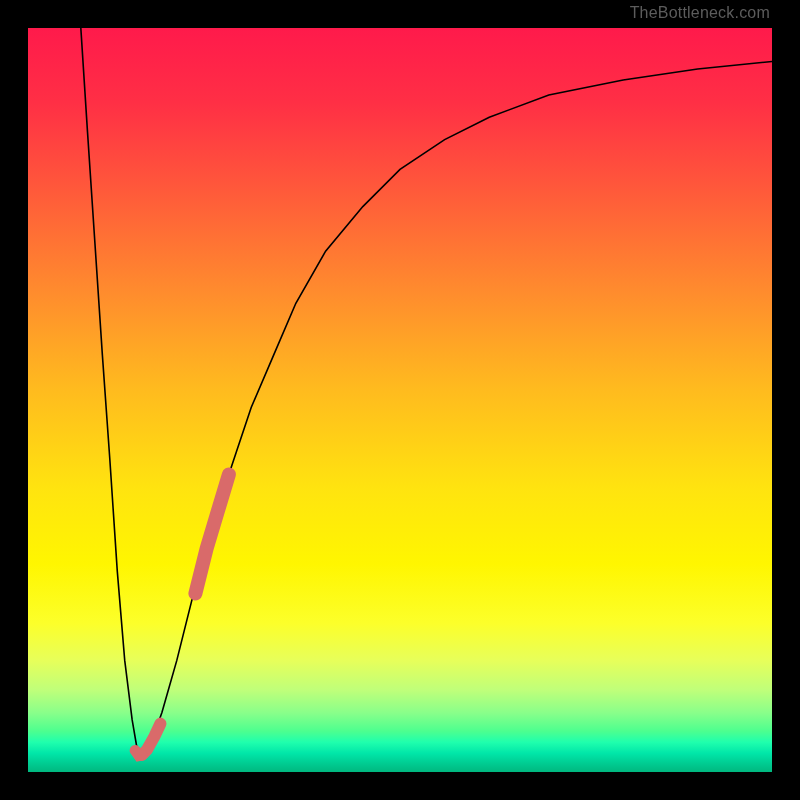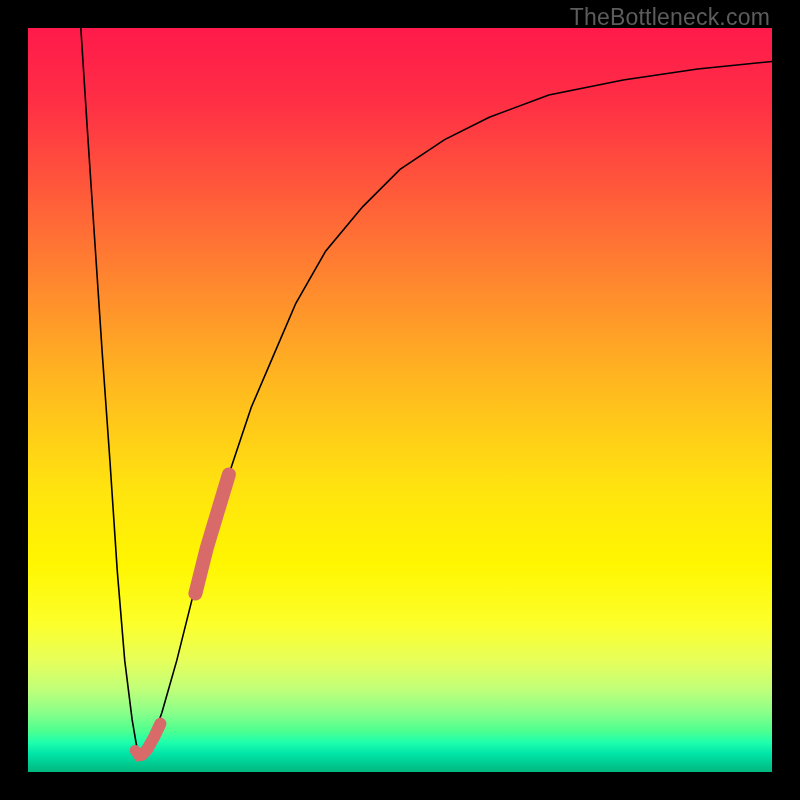--- a/index.html
+++ b/index.html
@@ -47,21 +47,21 @@
     left: 0;
     top: 0;
     width: 744px;
     height: 744px;
   }
   .watermark {
     position: absolute;
     top: 4px;
     right: 30px;
     color: #5c5c5c;
-    font-size: 23px;
+    font-size: 16px;
     letter-spacing: 0.2px;
     user-select: none;
     font-weight: 400;
   }
 </style>
 </head>
 <body>
 
 <div class="frame">
   <div class="plot">

